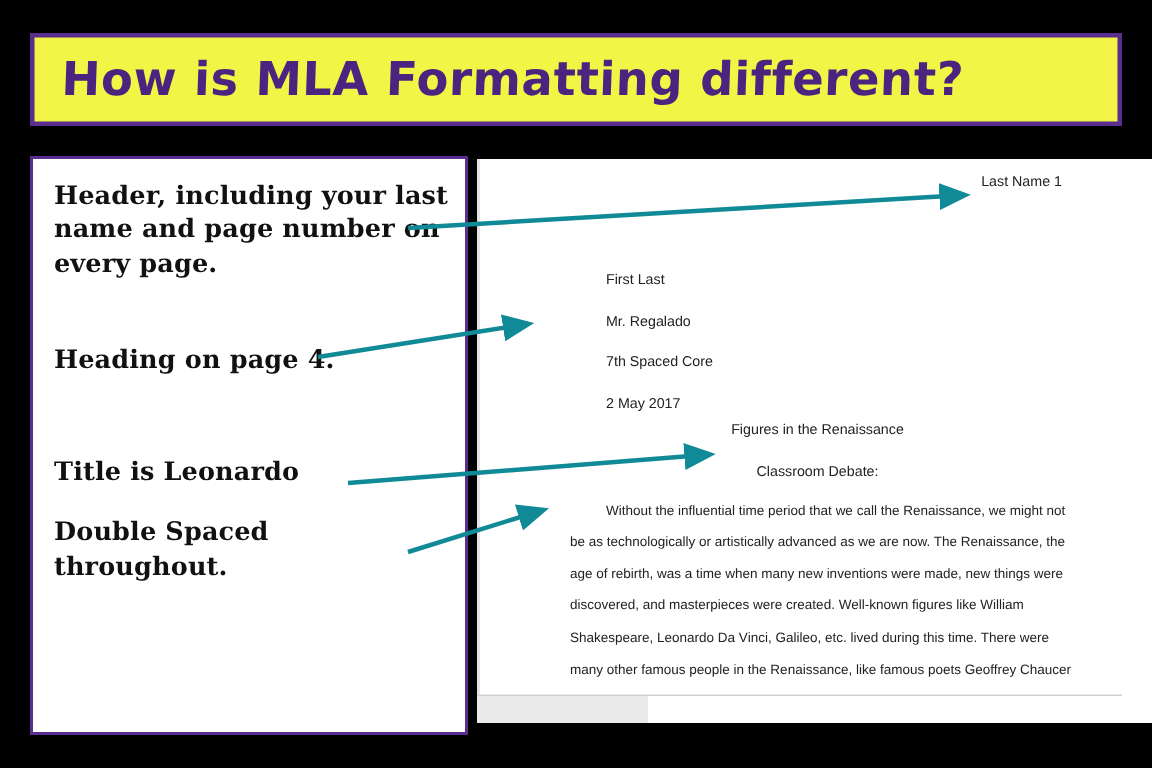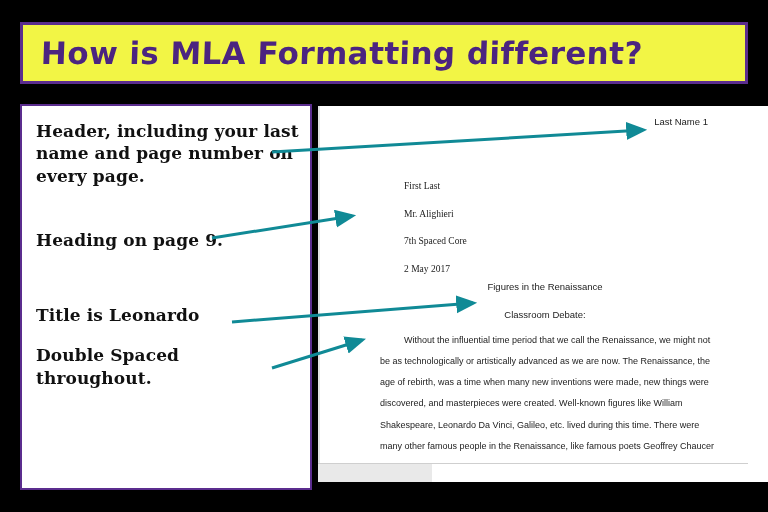--- a/index.html
+++ b/index.html
@@ -106,21 +106,21 @@
     font-size: 9.5px;
     color: #222222;
   }
   .doc-heading-block {
     position: absolute;
     left: 40px;
     top: 76px;
     width: 250px;
   }
   .doc-heading-line {
-    font-family: Liberation Serif, serif;
+    font-family: Liberation Sans, sans-serif;
     font-size: 9.5px;
     color: #222222;
     line-height: 1;
     margin-bottom: 18px;
     white-space: nowrap;
     padding-left: 24px;
   }
   .doc-title-block {
     position: absolute;
     left: 40px;
@@ -190,35 +190,35 @@
 <body>
 
 <div id="slide">
 
   <div id="title-banner">
     <div id="title-text">How is MLA Formatting different?</div>
   </div>
 
   <div id="notes-panel">
     <p class="note sp-large">Header, including your last name and page number on every page.</p>
-    <p class="note sp-xl">Heading on page 9.</p>
+    <p class="note sp-xl">Heading on page 4.</p>
     <p class="note">Title is Leonardo</p>
     <p class="note">Double Spaced throughout.</p>
   </div>
 
   <div id="doc-panel">
     <div id="doc-page">
       <div id="doc-left-gutter"></div>
       <div id="doc-inner">
 
         <div class="doc-header">Last Name 1</div>
 
         <div class="doc-heading-block">
           <div class="doc-heading-line">First Last</div>
-          <div class="doc-heading-line">Mr. Alighieri</div>
+          <div class="doc-heading-line">Mr. Regalado</div>
           <div class="doc-heading-line">7th Spaced Core</div>
           <div class="doc-heading-line">2 May 2017</div>
         </div>
 
         <div class="doc-title-block">
           <div class="doc-title-line">Figures in the Renaissance</div>
           <div class="doc-title-line">Classroom Debate:</div>
         </div>
 
         <div class="doc-body">

